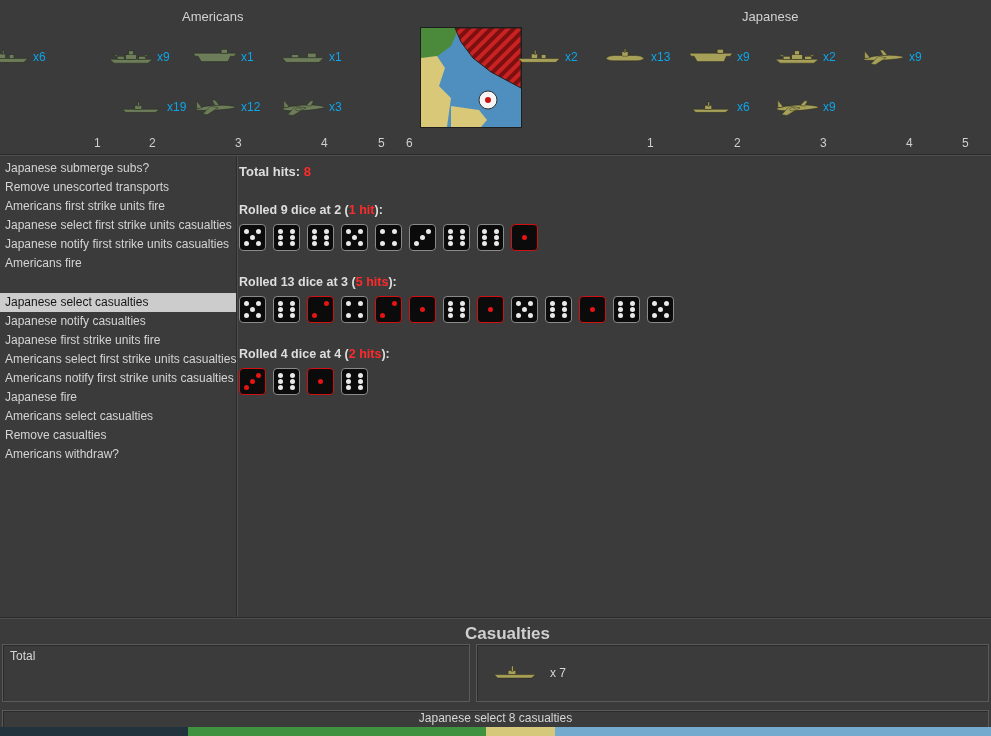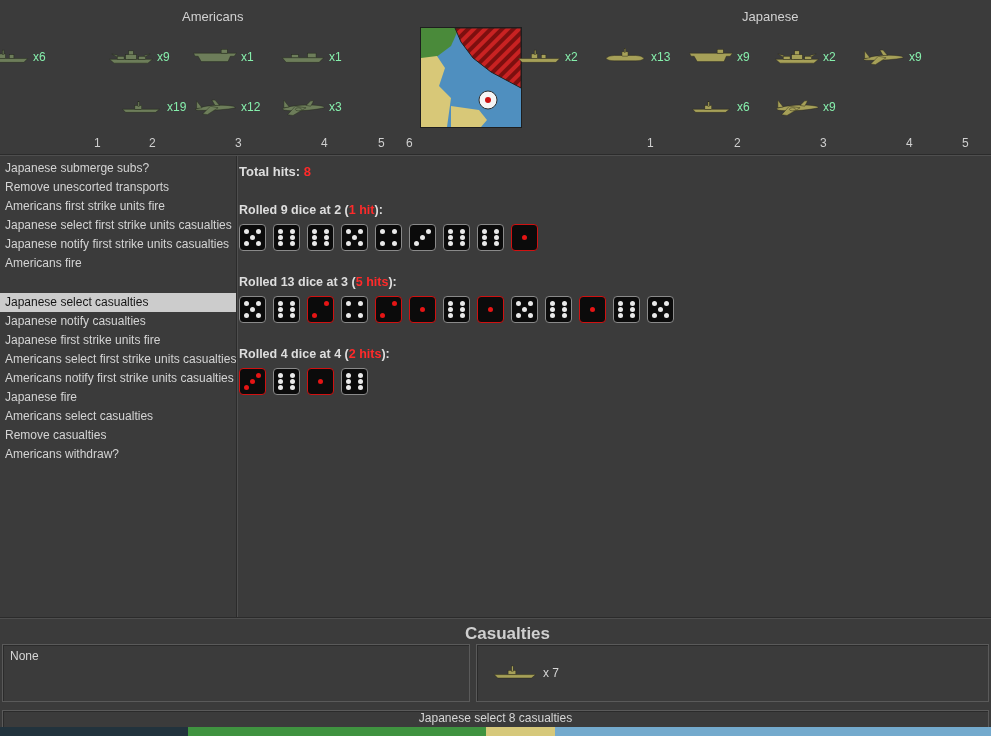--- a/index.html
+++ b/index.html
@@ -15,21 +15,21 @@
     overflow:hidden;
   }
 
   
   .top-panel { position:absolute; left:0; top:0; width:991px; height:179px; overflow:hidden; }
   .side-label { position:absolute; top:9px; font-size:13px; color:#d2d2d2; }
   .side-label.americans { left:182px; }
   .side-label.japanese  { left:742px; }
   .map-thumb { position:absolute; left:421px; top:28px; width:100px; height:99px; outline:1px solid #1e1e1e; }
   .unit { position:absolute; display:flex; align-items:center; gap:3px; height:30px; }
-  .unit .count { font-size:12px; color:#86efac; }
+  .unit .count { font-size:12px; color:#0ea5e9; }
   .unit.americans svg { fill:#6d7d5a; stroke:#232a1b; stroke-width:.6; }
   .unit.japanese  svg { fill:#a6a058; stroke:#2a281a; stroke-width:.6; }
   .col-num { position:absolute; top:136px; font-size:12px; color:#cfcfcf; }
 
   
   .middle { position:absolute; left:0; top:154px; width:991px; height:463px; border-top:1px solid #2b2b2b; box-shadow:inset 0 1px 0 #4e4e4e; }
   .steps-panel { position:absolute; left:0; top:1px; bottom:0; width:237px; border-right:1px solid #2b2b2b; box-shadow:1px 0 0 #4e4e4e; padding-top:3px; }
   .step { height:19px; line-height:19px; padding-left:5px; font-size:12px; color:#d4d4d4; white-space:nowrap; overflow:hidden; }
   .step.selected { background:#cccccc; color:#151515;margin-top:20px; }
 
@@ -49,21 +49,21 @@
 
   
   .cas-section { position:absolute; left:0; top:617px; width:991px; height:92px;
                  border-top:1px solid #2b2b2b; box-shadow:inset 0 1px 0 #4e4e4e; }
   .cas-title { text-align:center; font-size:17px; font-weight:bold; color:#cfcfcf; padding-top:6px;padding-left:24px; }
   .cas-boxes { position:absolute; left:2px; right:2px; top:26px; display:flex; }
   .cas-left { width:468px; height:58px; border:1px solid #5a5a5a; box-shadow:inset 1px 1px 0 #2b2b2b;
               font-size:12px; color:#d6d6d6; padding:4px 7px; }
   .cas-right { flex:1; height:58px; border:1px solid #5a5a5a; border-left:1px solid #5a5a5a;
                box-shadow:inset 1px 1px 0 #2b2b2b; margin-left:6px;
-               display:flex; align-items:center; padding-left:12px; gap:2px;
+               display:flex; align-items:center; padding-left:12px; gap:9px;
                font-size:12px; color:#d6d6d6; }
   .cas-right svg { fill:#a6a058; stroke:#2a281a; stroke-width:.6; }
 
   .status-bar { position:absolute; left:2px; right:2px; top:710px; height:18px;
                 border:1px solid #5a5a5a; box-shadow:inset 1px 1px 0 #2b2b2b;
                 text-align:center; font-size:12px; line-height:15px; color:#d6d6d6; }
 
   .map-strip { position:absolute; left:0; top:727px; width:991px; height:9px;
     background:linear-gradient(90deg,
       #22333d 0, #22333d 19%,
@@ -436,21 +436,21 @@
             </div>
           </div>
         </div>
     </div>
   </div>
 
   <div class="cas-section">
     <div class="cas-title">Casualties</div>
     <div class="cas-boxes">
       <div class="cas-left">
-        <span>None</span>
+        <span>Total</span>
       </div>
       <div class="cas-right">
         <span id="cas-unit"><svg viewBox="0 0 60 28" width="52" height="30">
               <path d="M6,17 L54,17 L49,21 L10,21 Z"></path>
               <rect x="22" y="12" width="9" height="5"></rect>
               <rect x="26" y="7" width="2" height="6"></rect>
             </svg></span>
         <span>x 7</span>
       </div>
     </div>

